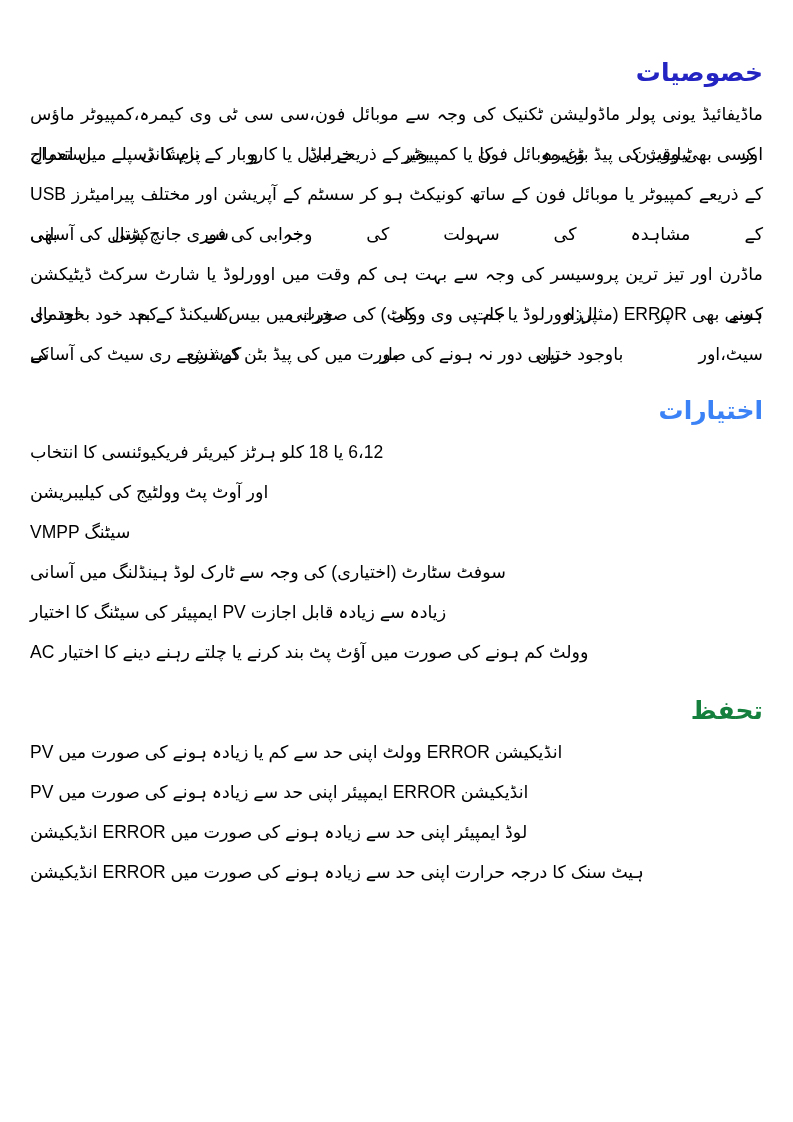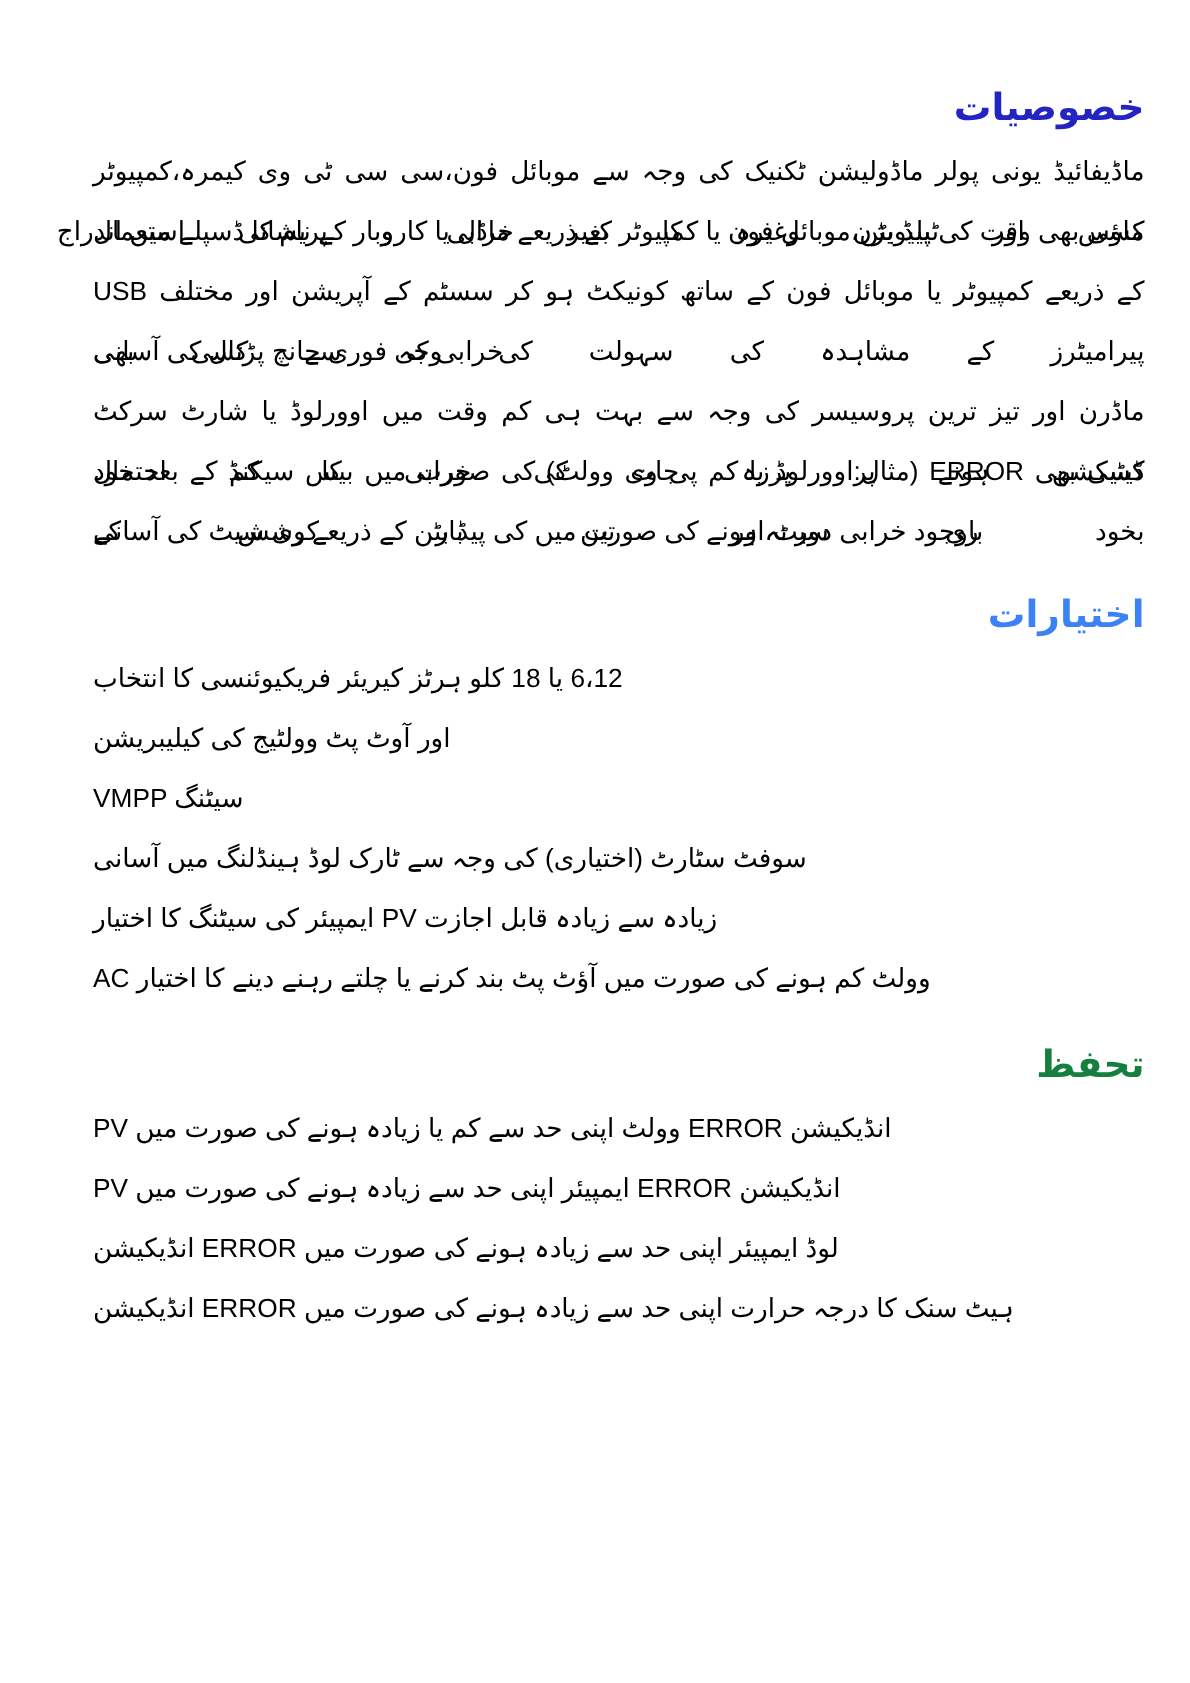--- a/index.html
+++ b/index.html
@@ -1,19 +1,19 @@
 <!DOCTYPE html>
 <html lang="ur"><head>
 <meta charset="utf-8">
 <style>
   html,body{margin:0;padding:0;background:#ffffff;}
   .page{
     width:793px;height:1122px;background:#ffffff;color:#000;
     font-family:"Liberation Sans","DejaVu Sans",sans-serif;
-    position:relative;overflow:hidden;box-sizing:border-box;padding-left:32px;
+    position:relative;overflow:hidden;box-sizing:border-box;
   }
   .content{padding:50px 30px 0 30px;box-sizing:border-box;}
   .heading{
     direction:rtl;text-align:right;
     font-size:25px;font-weight:bold;line-height:44px;
     margin:0;
   }
   .heading.h-features{margin-top:0;}
   .heading.h-options{margin-top:14px;}
   .heading.h-protection{margin-top:16px;}

